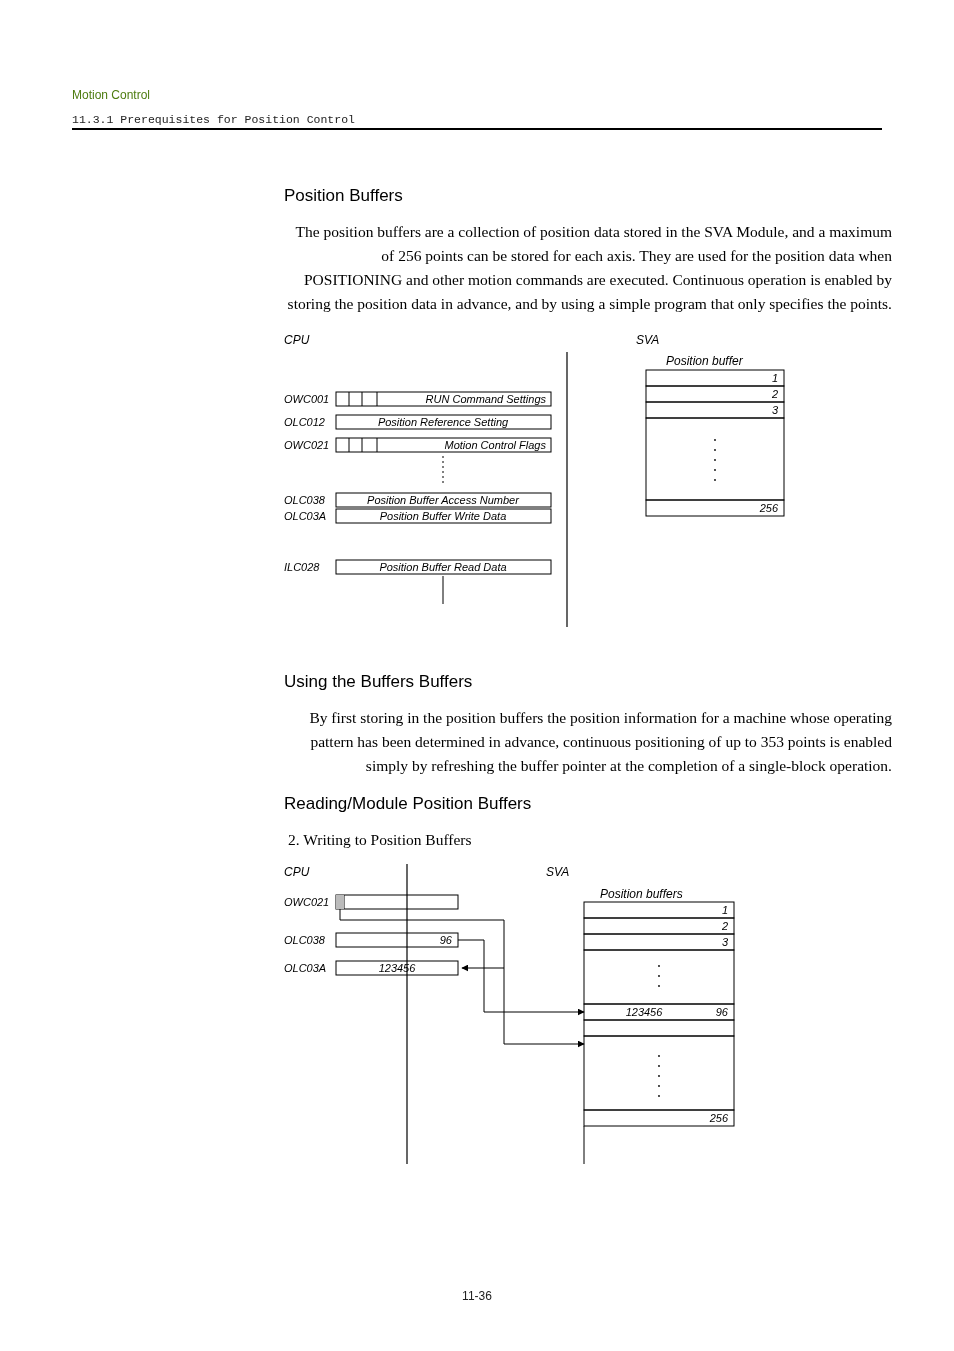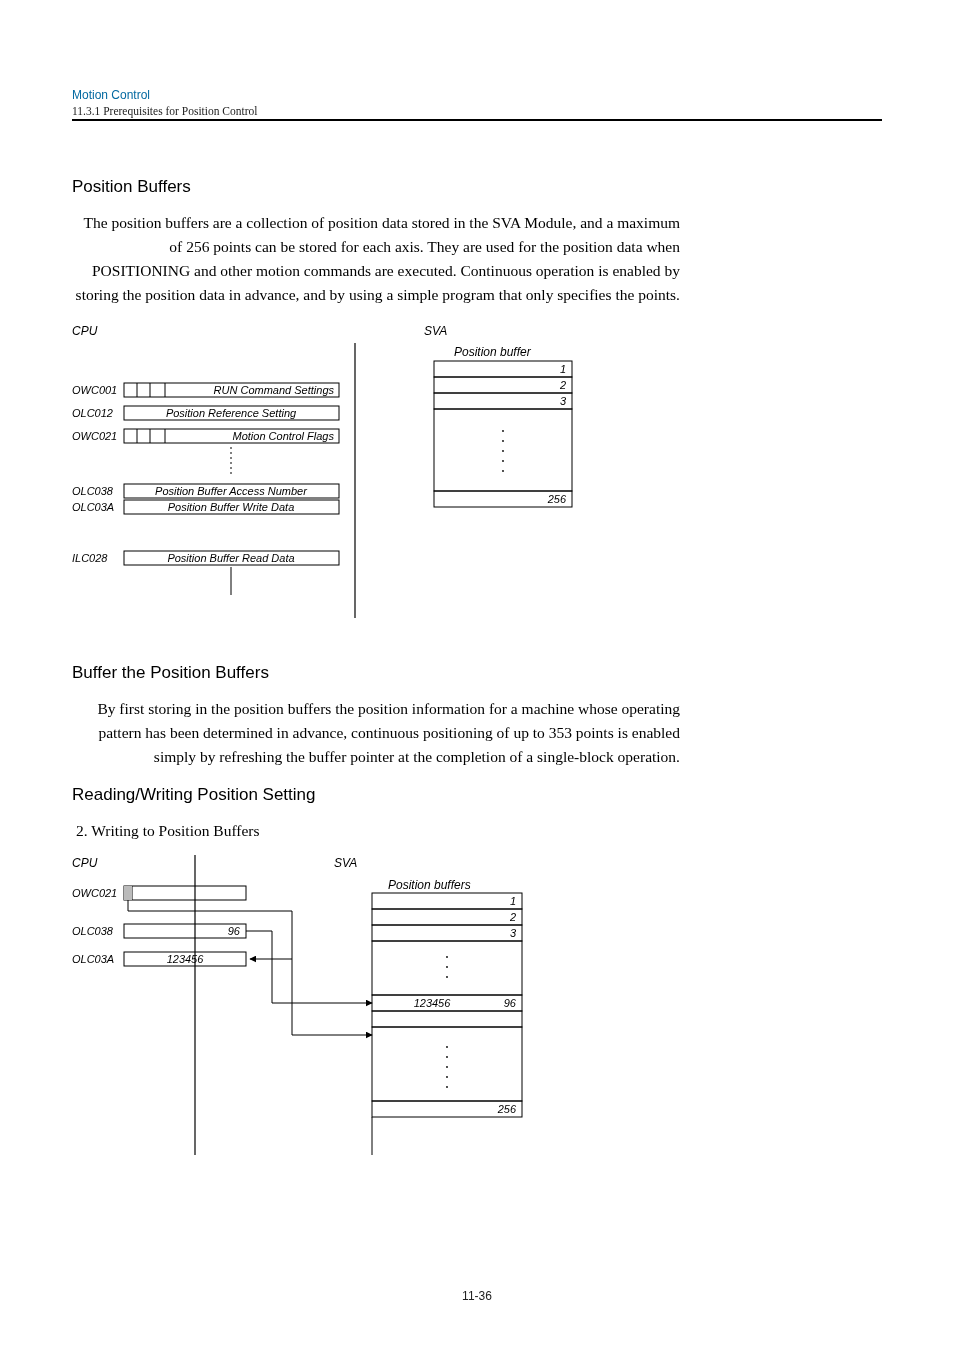--- a/index.html
+++ b/index.html
@@ -8,35 +8,36 @@
       height: 1351px;
       background: #fff;
       font-family: "Times New Roman", Times, serif;
       color: #000;
       position: relative;
       padding: 88px 72px 60px 72px;
     }
     .header-small {
       font-family: Arial, Helvetica, sans-serif;
       font-size: 12px;
-      color: #0369a1;
-      margin-bottom: 3px;
+      color: #4d7c0f;
+      margin-bottom: 11px;
     }
     .header-sub {
-      font-family: Liberation Serif, serif;
+      font-family: Liberation Mono, monospace;
       font-size: 11.5px;
       color: #222;
       margin-bottom: 2px;
     }
     .header-rule {
       border: none;
       border-top: 2px solid #000;
       margin-bottom: 56px;
     }
     .content {
+      margin-left: 212px;
       width: 608px;
     }
     .h-sub {
       font-family: Arial, Helvetica, sans-serif;
       font-size: 17px;
       font-weight: 400;
       margin-bottom: 14px;
     }
     .para {
       font-size: 15.5px;
@@ -134,24 +135,24 @@
       <text x="159" y="188" font-size="11" text-anchor="middle">Position Buffer Write Data</text>
 
       <text x="0" y="239" font-size="11">ILC028</text>
       <rect x="52" y="228" width="215" height="14" fill="none" stroke="#000"></rect>
       <text x="159" y="239" font-size="11" text-anchor="middle">Position Buffer Read Data</text>
 
       <line x1="159" y1="244" x2="159" y2="272" stroke="#000"></line>
     </svg>
   </div>
 
-  <div class="h-sub">Buffer the Position Buffers</div>
+  <div class="h-sub">Using the Buffers Buffers</div>
   <p class="para">By first storing in the position buffers the position information for a machine whose operating pattern has been determined in advance, continuous positioning of up to 353 points is enabled simply by refreshing the buffer pointer at the completion of a single-block operation.</p>
 
-  <div class="h-sub">Reading/Writing Position Setting</div>
+  <div class="h-sub">Reading/Module Position Buffers</div>
   <div class="olist">2.  Writing to Position Buffers</div>
 
   <div class="diagram-wrap" style="margin-bottom:0">
     <svg width="520" height="310" viewBox="0 0 520 310">
       <defs>
         <marker id="arrow" viewBox="0 0 10 10" refX="9" refY="5" markerWidth="7" markerHeight="7" orient="auto-start-reverse">
           <path d="M 0 0 L 10 5 L 0 10 z" fill="#000"></path>
         </marker>
       </defs>
 

